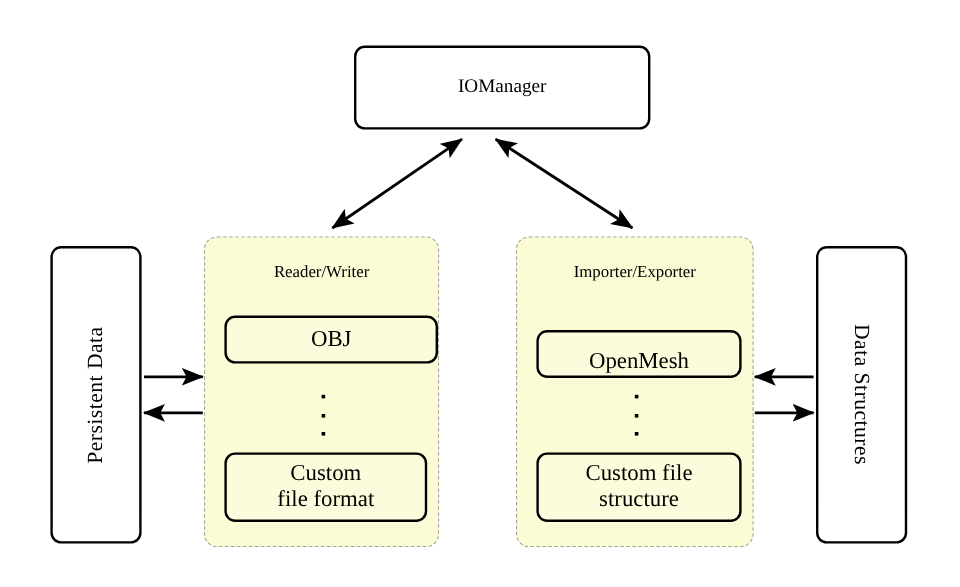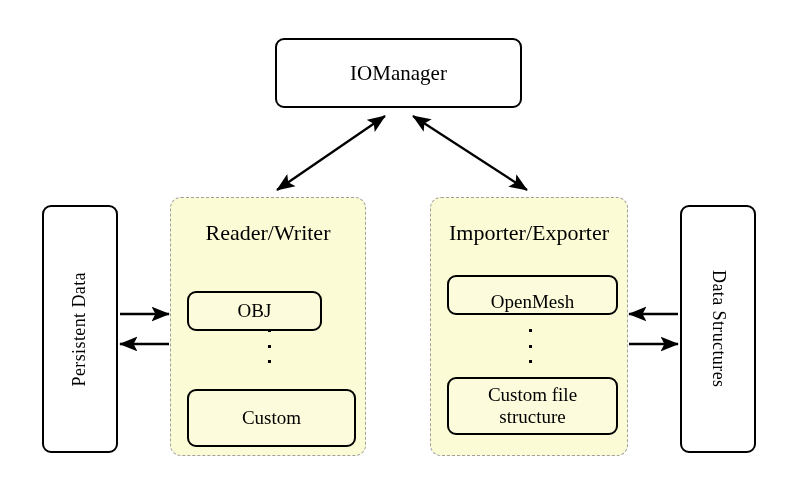--- a/index.html
+++ b/index.html
@@ -83,22 +83,22 @@
   
   #arrow-layer {
     position: absolute;
     left: 0;
     top: 0;
     width: 800px;
     height: 489px;
     pointer-events: none;
   }
 
-  .t-io   { font-size: 21px; }
-  .t-grp  { font-size: 22px; }
+  .t-io   { font-size: 16px; margin-left: 20px; }
+  .t-grp  { font-size: 14px; }
   .t-box  { font-size: 19px; }
   .t-side { font-size: 18px; }
 </style>
 </head>
 <body>
 
 <div id="diagram-root">
 
   <svg id="arrow-layer" viewBox="0 0 800 489" xmlns="http://www.w3.org/2000/svg">
     <defs>
@@ -132,32 +132,33 @@
   </div>
 
   <div class="node white t-side" style="left:680px; top:205px; width:76px; height:248px;">
     <span class="vlabel-cw">Data Structures</span>
   </div>
 
   <div class="group-box" style="left:170px; top:197px; width:196px; height:259px;">
 
     <div class="group-title t-grp" style="top:22px;">Reader/Writer</div>
 
-    <div class="node yellow t-box" style="left:16px; top:93px; width:135px; height:40px;">
+    <div class="node yellow t-box" style="left:16px; top:65px; width:178px; height:40px;">
       <span>OBJ</span>
     </div>
 
     <div class="vdots" style="left:96px; top:131px; width:4px; height:34px;">
       <i></i>
         <i></i>
         <i></i>
     </div>
 
-    <div class="node yellow t-box" style="left:16px; top:179px; width:169px; height:58px; flex-direction:column;margin-top:12px;">
+    <div class="node yellow t-box" style="left:16px; top:179px; width:169px; height:58px; flex-direction:column;">
       <span>Custom</span>
+      <span>file format</span>
     </div>
   </div>
 
   <div class="group-box" style="left:430px; top:197px; width:198px; height:259px;border-radius:11px;">
 
     <div class="group-title t-grp" style="top:22px;">Importer/Exporter</div>
 
     <div class="node yellow t-box" style="left:16px; top:77px; width:171px; height:40px;align-items:flex-end;">
       <span>OpenMesh</span>
     </div>

